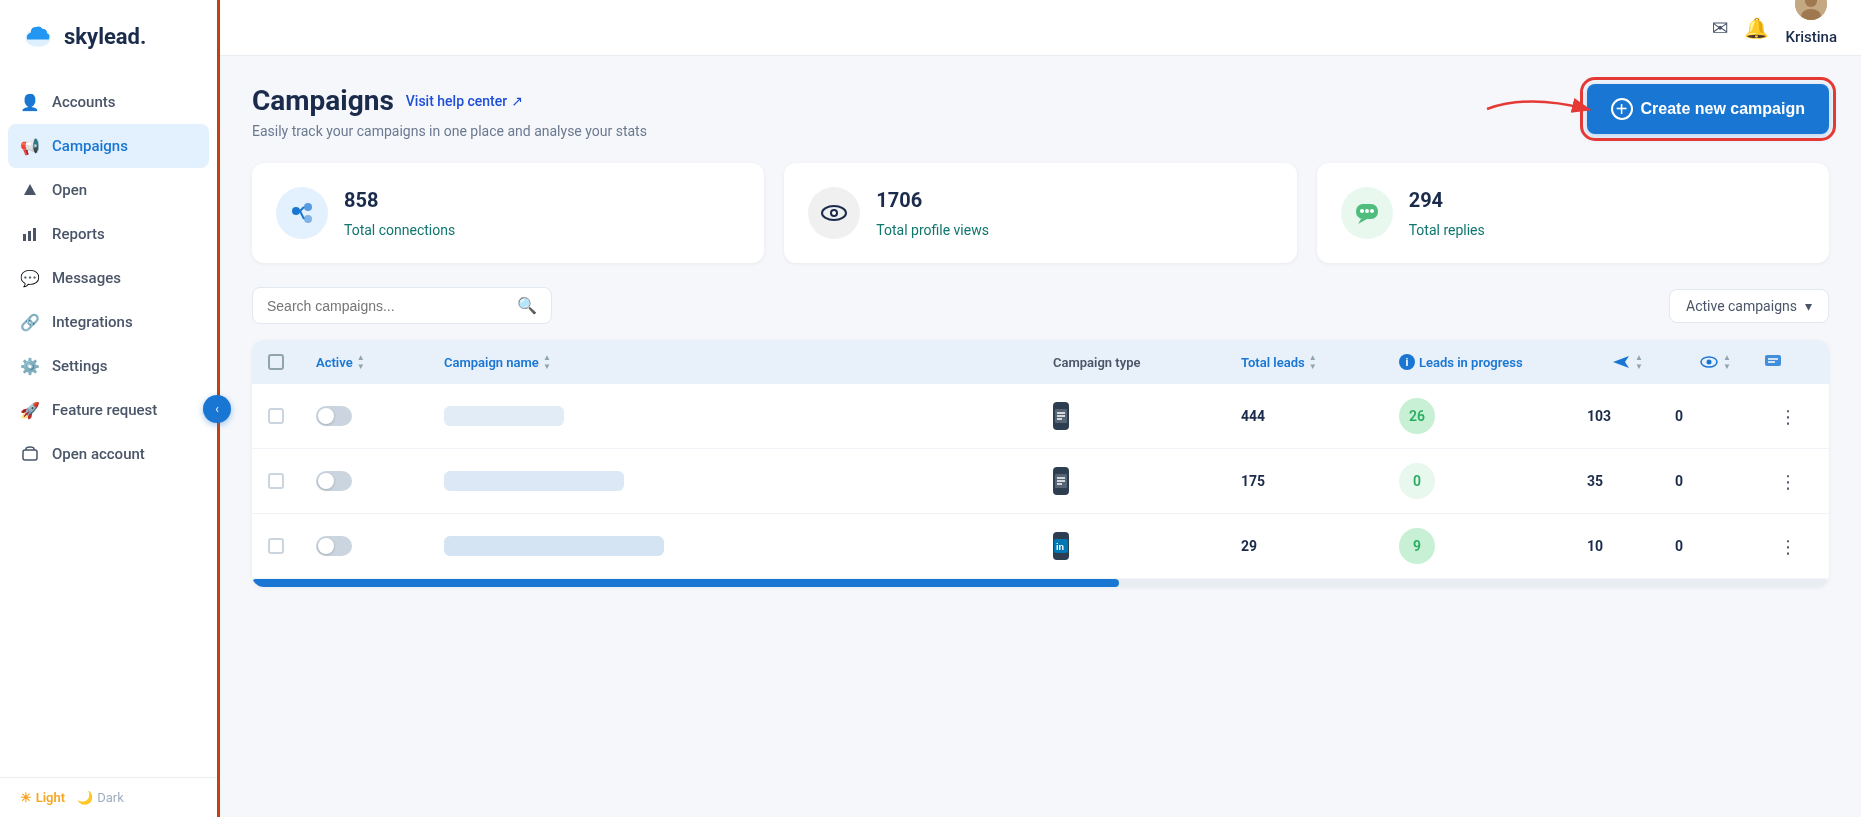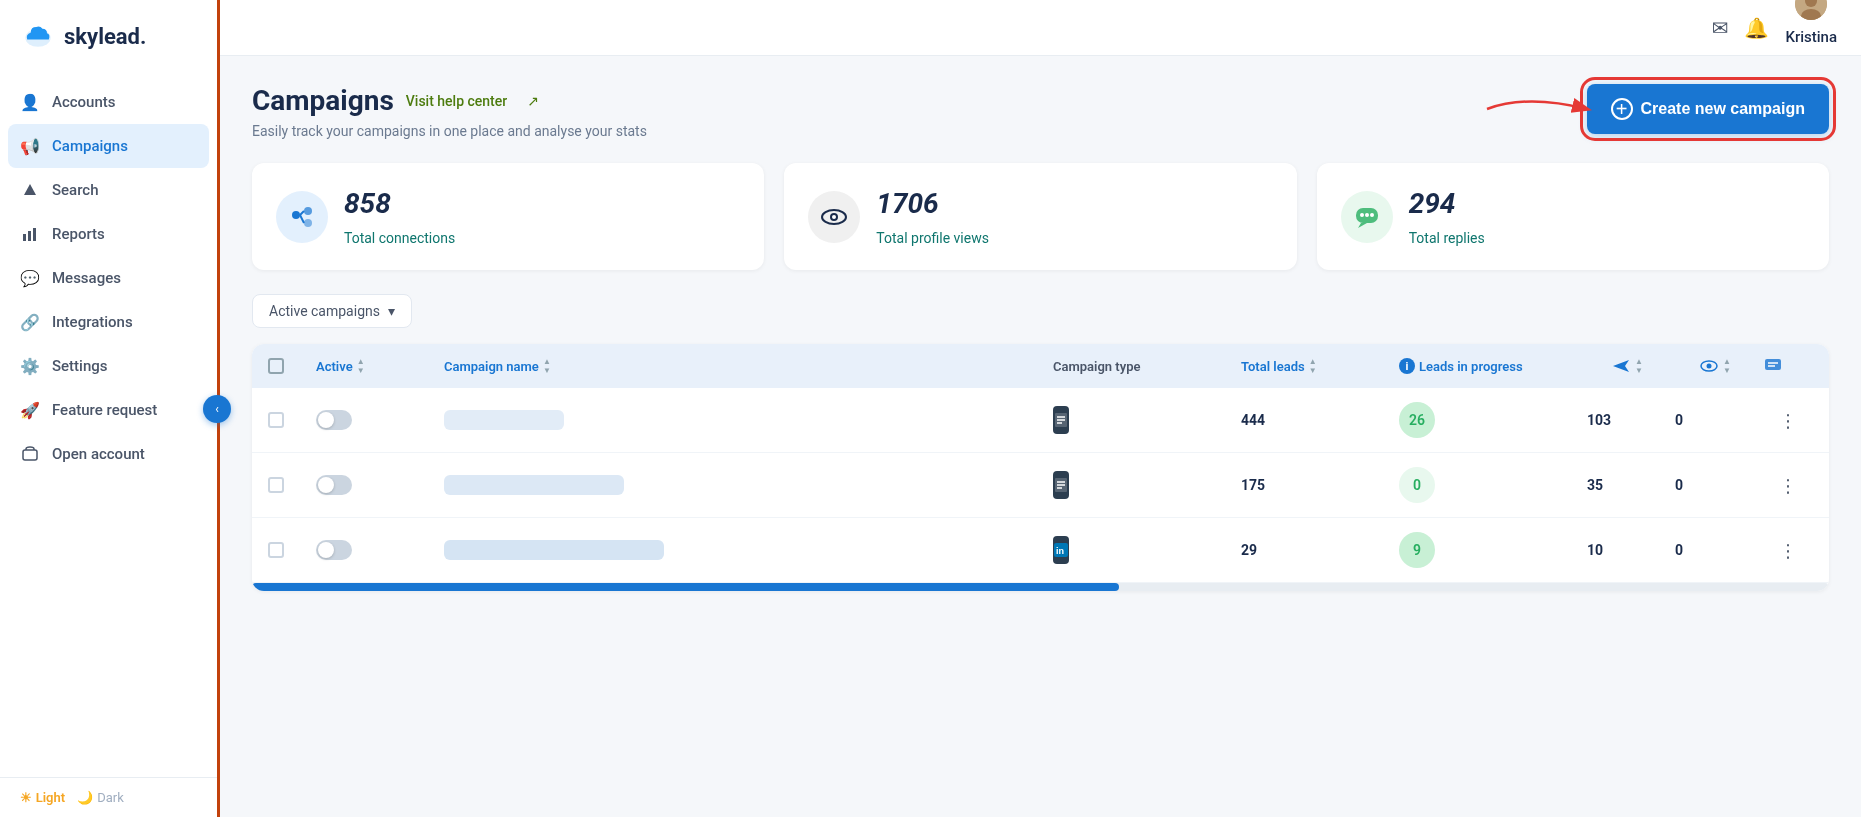--- a/index.html
+++ b/index.html
@@ -180,26 +180,26 @@
       display: flex;
       align-items: center;
       gap: 12px;
     }
     .page-title {
       font-size: 28px;
       font-weight: 700;
       color: #1a2b4b;
     }
     .help-link {
-      color: #4d7c0f;
+      color: #1d4ed8;
       font-size: 14px;
       font-weight: 500;
       display: flex;
       align-items: center;
-      gap: 20px;
+      gap: 4px;
       cursor: pointer;
       text-decoration: none;
     }
     .page-subtitle {
       color: #6b7a90;
       font-size: 14px;
       margin-top: 6px;
     }
     .create-btn {
       background: #1976d2;
@@ -246,24 +246,23 @@
       border-radius: 50%;
       display: flex;
       align-items: center;
       justify-content: center;
       font-size: 24px;
     }
     .stat-icon-blue { background: #e3f0fd; color: #1976d2; }
     .stat-icon-dark { background: #f0f0f0; color: #1a2b4b; }
     .stat-icon-green { background: #e8f8ee; color: #27ae60; }
     .stat-number {
-      font-size: 28px;
+      font-size: 20px;
       font-weight: 700;
       color: #1a2b4b;
-      font-style: italic;
     }
     .stat-label {
       font-size: 14px;
       color: #0f766e;
       margin-top: 10px;
     }
 
     
     .toolbar {
       display: flex;
@@ -492,21 +491,21 @@
     <div class="nav-item active">
       <span class="nav-icon">📢</span>
       <span>Campaigns</span>
     </div>
     <div class="nav-item">
       <span class="nav-icon">
         <svg width="16" height="16" viewBox="0 0 16 16" fill="none">
             <path d="M8 2 L14 13 H2 Z" fill="#4a5568"></path>
           </svg>
       </span>
-      <span>Search</span>
+      <span>Open</span>
     </div>
     <div class="nav-item">
       <span class="nav-icon">
         <svg width="16" height="16" viewBox="0 0 16 16">
             <rect x="1" y="8" width="3" height="7" fill="#4a5568"></rect>
             <rect x="6" y="5" width="3" height="10" fill="#4a5568"></rect>
             <rect x="11" y="2" width="3" height="13" fill="#4a5568"></rect>
           </svg>
       </span>
       <span>Reports</span>
@@ -644,20 +643,24 @@
           </svg>
         </div>
         <div>
           <div class="stat-number">294</div>
           <div class="stat-label">Total replies</div>
         </div>
       </div>
     </div>
 
     <div class="toolbar">
+      <div class="search-box">
+        <input class="search-input" type="text" placeholder="Search campaigns..." style="">
+        <span class="search-icon">🔍</span>
+      </div>
       <div class="filter-dropdown">
         <span>Active campaigns</span>
         <span>▾</span>
       </div>
     </div>
 
     <div class="campaigns-table">
       <div class="table-header">
         <div class="th">
           <div class="th-checkbox"></div>

